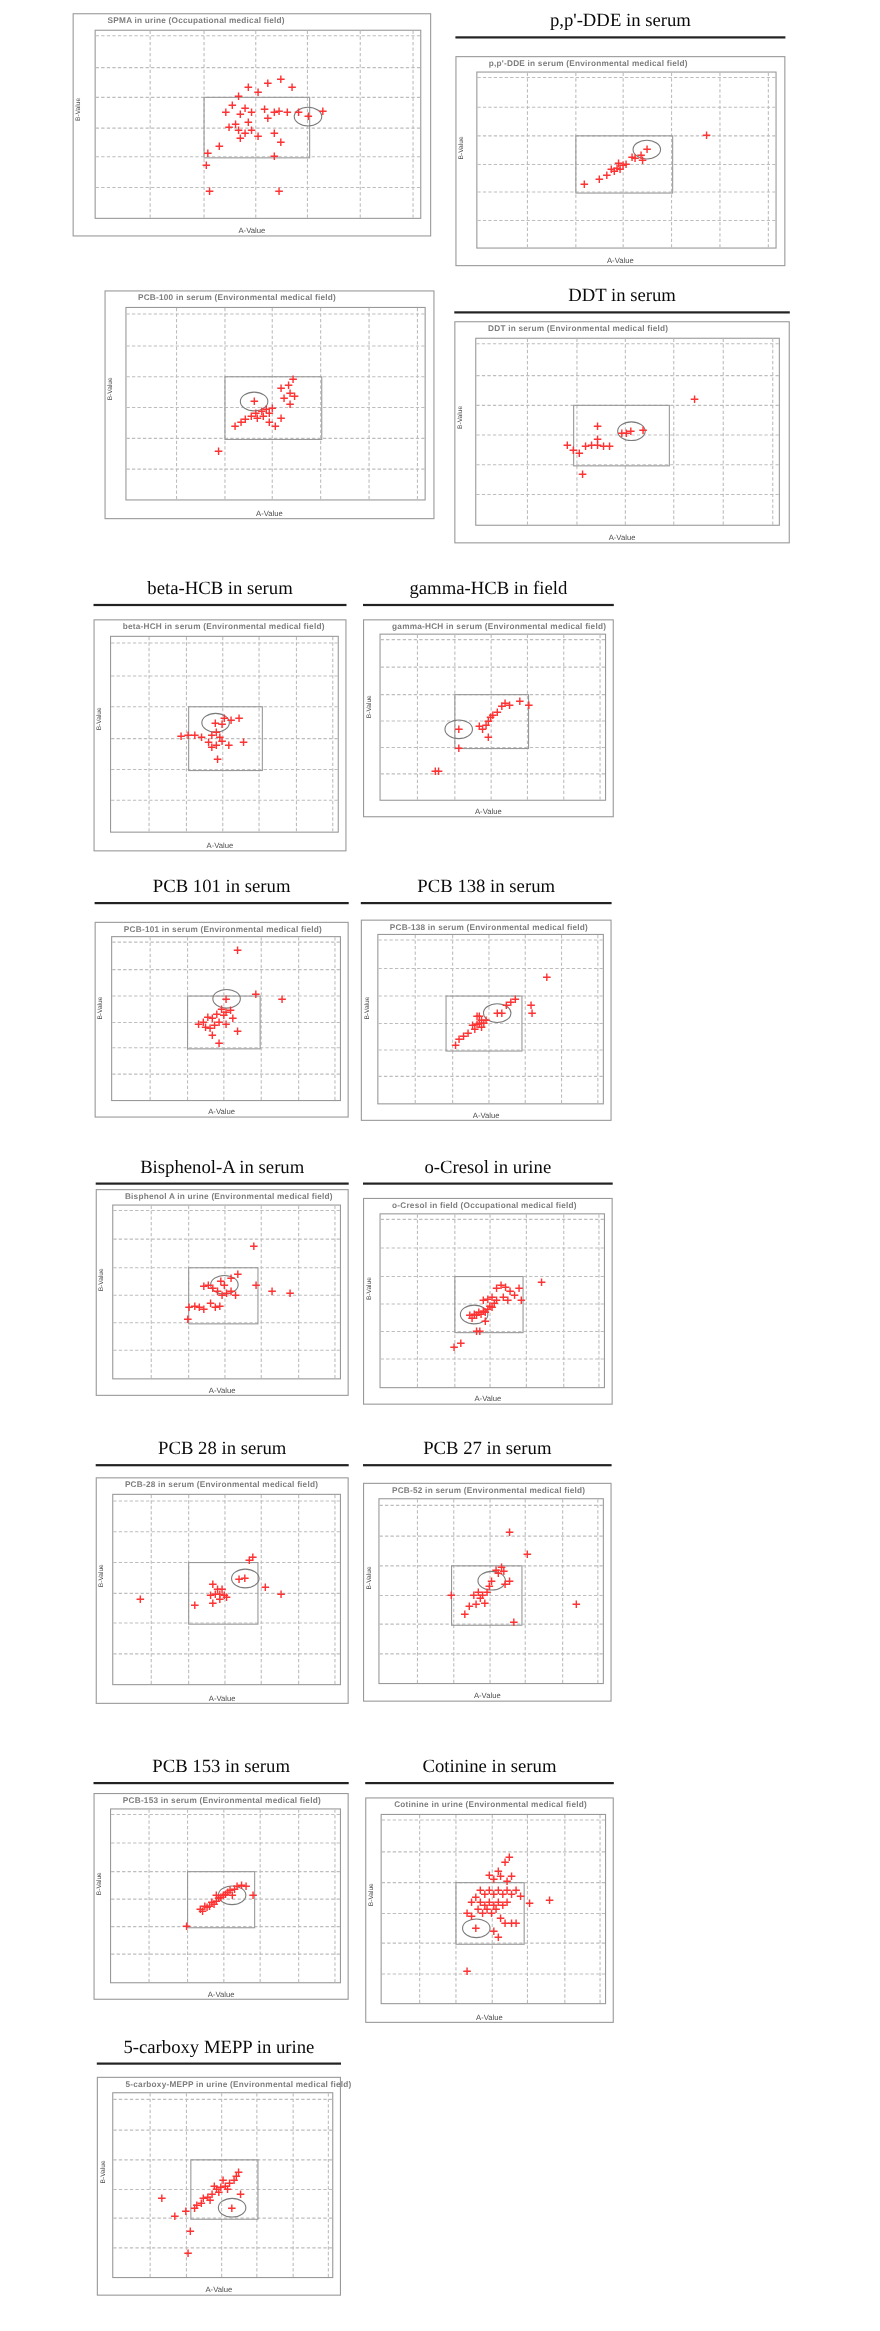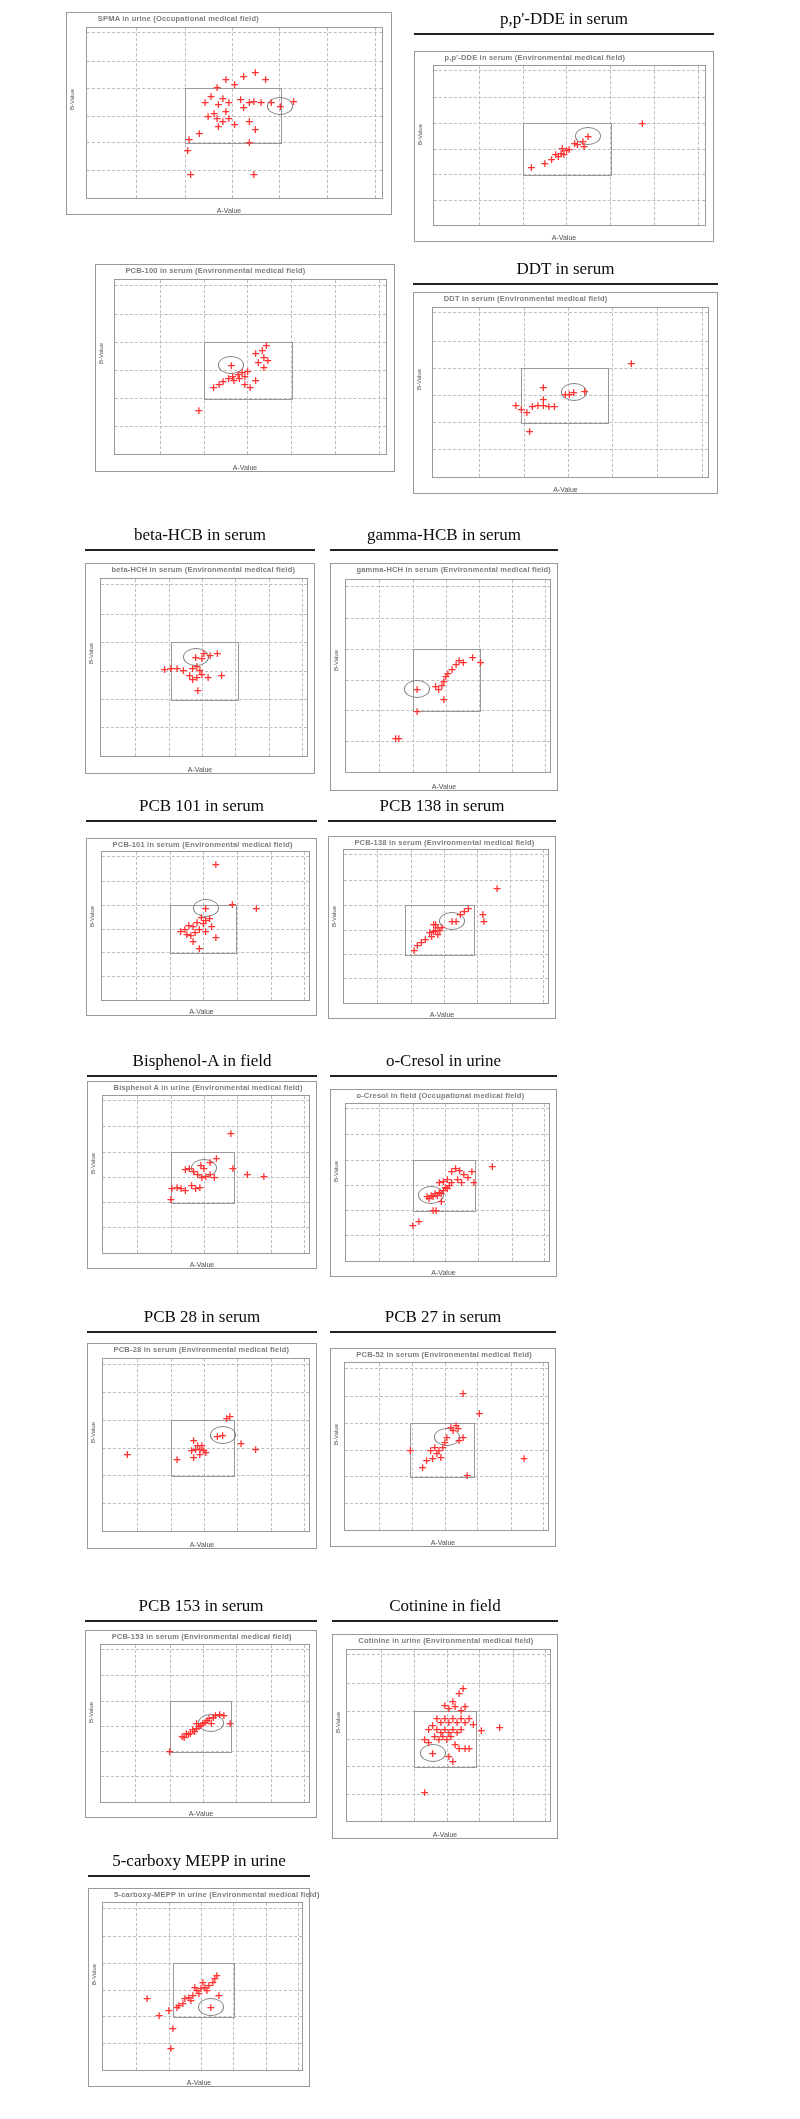--- a/index.html
+++ b/index.html
@@ -257,22 +257,22 @@
           <span class="pt" style="left: 49%; top: 53.5%;">+</span>
           <span class="pt" style="left: 52%; top: 55.5%;">+</span>
           <span class="pt" style="left: 58.5%; top: 54.5%;">+</span>
           <span class="pt" style="left: 47%; top: 62.5%;">+</span>
         </div>
       <div class="xlab">A-Value</div>
     </div>
   </div>
 
   <div class="figure" style="left:330px;top:524px;width:228px">
-    <div class="fig-title">gamma-HCB in serum</div>
-    <div class="chartbox" style="margin-top:12px;height:228px">
+    <div class="fig-title">gamma-HCB in field</div>
+    <div class="chartbox" style="margin-top:12px;height:180px">
       <div class="inner-label">gamma-HCH in serum (Environmental medical field)</div>
       <div class="ylab">B-Value</div>
       <div class="plot">
           <div class="gl v" style="left: 16.5%;"></div>
           <div class="gl v" style="left: 33%;"></div>
           <div class="gl v" style="left: 49%;"></div>
           <div class="gl v" style="left: 65%;"></div>
           <div class="gl v" style="left: 81.5%;"></div>
           <div class="gl v" style="left: 97.5%;"></div>
           <div class="gl h" style="top: 2.7%;"></div>
@@ -393,21 +393,21 @@
           <span class="pt" style="left: 36%; top: 62%;">+</span>
           <span class="pt" style="left: 42%; top: 53.5%;">+</span>
           <span class="pt" style="left: 44%; top: 48%;">+</span>
           <span class="pt" style="left: 34.5%; top: 65%;">+</span>
         </div>
       <div class="xlab">A-Value</div>
     </div>
   </div>
 
   <div class="figure" style="left:87px;top:1050px;width:230px">
-    <div class="fig-title">Bisphenol-A in field</div>
+    <div class="fig-title">Bisphenol-A in serum</div>
     <div class="chartbox" style="margin-top:4px;height:188px">
       <div class="inner-label">Bisphenol A in urine (Environmental medical field)</div>
       <div class="ylab">B-Value</div>
       <div class="plot">
           <div class="gl v" style="left: 16.5%;"></div>
           <div class="gl v" style="left: 33%;"></div>
           <div class="gl v" style="left: 49%;"></div>
           <div class="gl v" style="left: 65%;"></div>
           <div class="gl v" style="left: 81.5%;"></div>
           <div class="gl v" style="left: 97.5%;"></div>
@@ -635,21 +635,21 @@
           <span class="pt" style="left: 62%; top: 50%;">+</span>
           <span class="pt" style="left: 40%; top: 59%;">+</span>
           <span class="pt" style="left: 39%; top: 58%;">+</span>
           <span class="pt" style="left: 33%; top: 67.5%;">+</span>
         </div>
       <div class="xlab">A-Value</div>
     </div>
   </div>
 
   <div class="figure" style="left:332px;top:1595px;width:226px">
-    <div class="fig-title">Cotinine in field</div>
+    <div class="fig-title">Cotinine in serum</div>
     <div class="chartbox" style="margin-top:12px;height:205px">
       <div class="inner-label">Cotinine in urine (Environmental medical field)</div>
       <div class="ylab">B-Value</div>
       <div class="plot">
           <div class="gl v" style="left: 16.5%;"></div>
           <div class="gl v" style="left: 33%;"></div>
           <div class="gl v" style="left: 49%;"></div>
           <div class="gl v" style="left: 65%;"></div>
           <div class="gl v" style="left: 81.5%;"></div>
           <div class="gl v" style="left: 97.5%;"></div>

